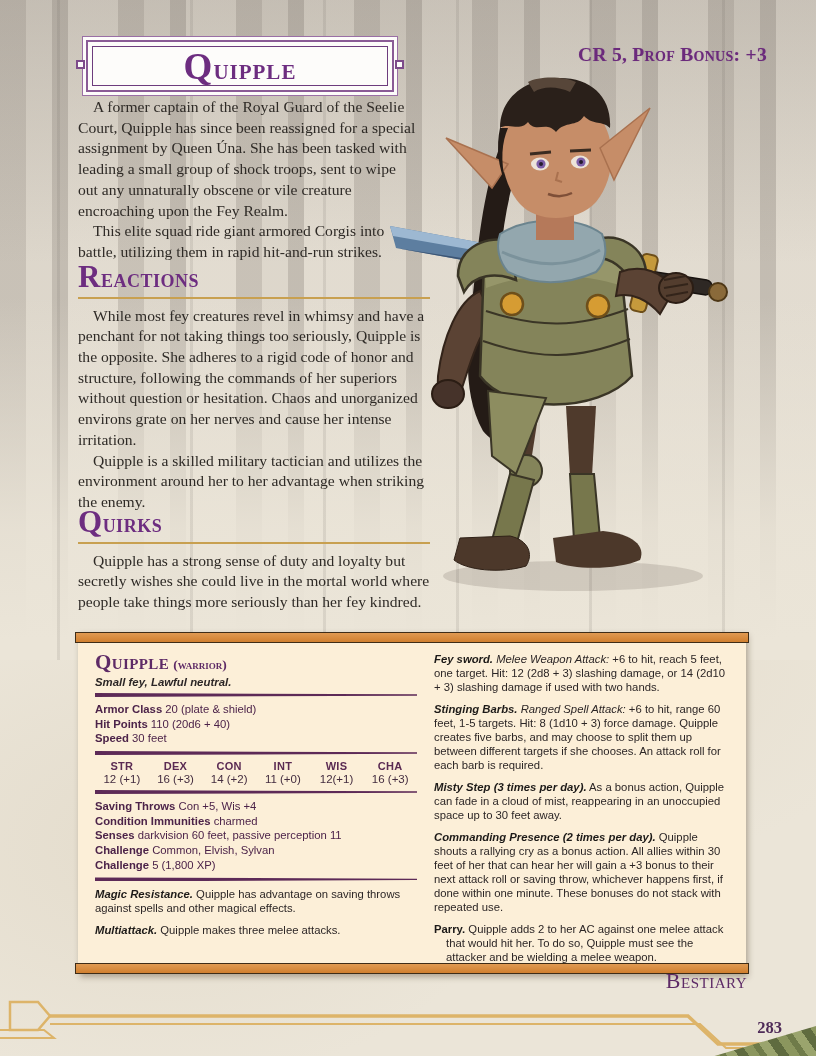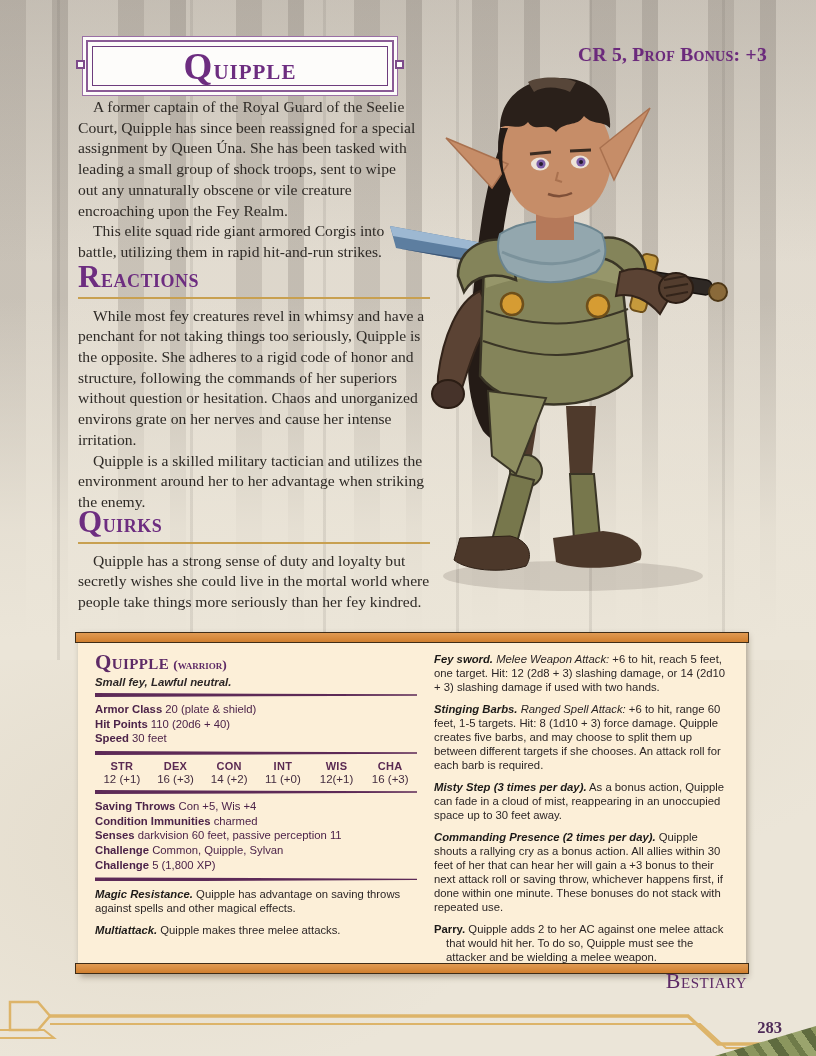--- a/index.html
+++ b/index.html
@@ -259,21 +259,21 @@
             </div>
           <div class="ab">
               <div class="an">CHA</div>
               <div class="av">16 (+3)</div>
             </div>
         </div>
         <div class="taper"></div>
         <div class="prop"><b>Saving Throws</b> <span>Con +5, Wis +4</span></div>
         <div class="prop"><b>Condition Immunities</b> <span>charmed</span></div>
         <div class="prop"><b>Senses</b> <span>darkvision 60 feet, passive perception 11</span></div>
-        <div class="prop"><b>Challenge</b> <span>Common, Quipple, Sylvan</span></div>
+        <div class="prop"><b>Challenge</b> <span>Common, Elvish, Sylvan</span></div>
         <div class="prop"><b>Challenge</b> <span>5 (1,800 XP)</span></div>
         <div class="taper"></div>
         <div class="trait" style="margin-top:6px"><span class="tn">Magic Resistance.</span> <span>Quipple has advantage on saving throws against spells and other magical effects.</span></div>
         <div class="trait"><span class="tn">Multiattack.</span> <span>Quipple makes three melee attacks.</span></div>
       </div>
 
       <div class="sb-col rgt">
         <div class="trait"><span class="tn">Fey sword.</span> <span class="tl">Melee Weapon Attack:</span> <span>+6 to hit, reach 5 feet, one target. Hit: 12 (2d8 + 3) slashing damage, or 14 (2d10 + 3) slashing damage if used with two hands.</span></div>
         <div class="trait"><span class="tn">Stinging Barbs.</span> <span class="tl">Ranged Spell Attack:</span> <span>+6 to hit, range 60 feet, 1-5 targets. Hit: 8 (1d10 + 3) force damage. Quipple creates five barbs, and may choose to split them up between different targets if she chooses. An attack roll for each barb is required.</span></div>
         <div class="trait"><span class="tn">Misty Step (3 times per day).</span> <span>As a bonus action, Quipple can fade in a cloud of mist, reappearing in an unoccupied space up to 30 feet away.</span></div>

